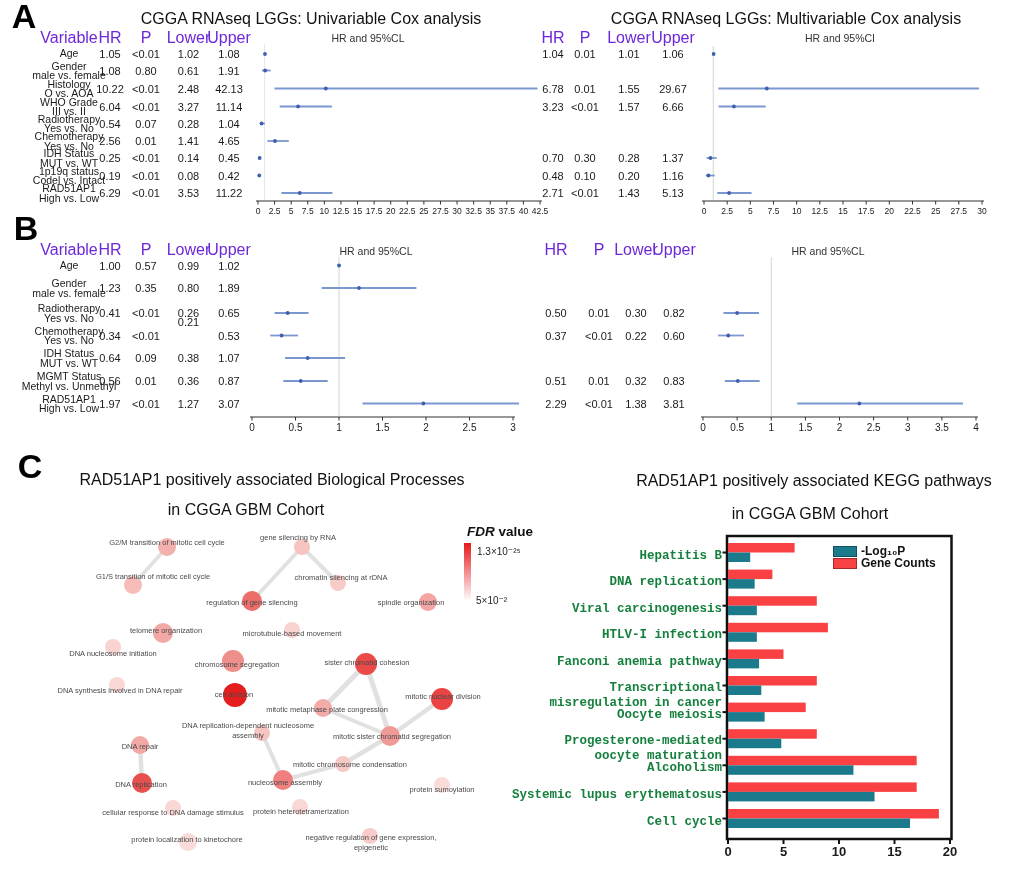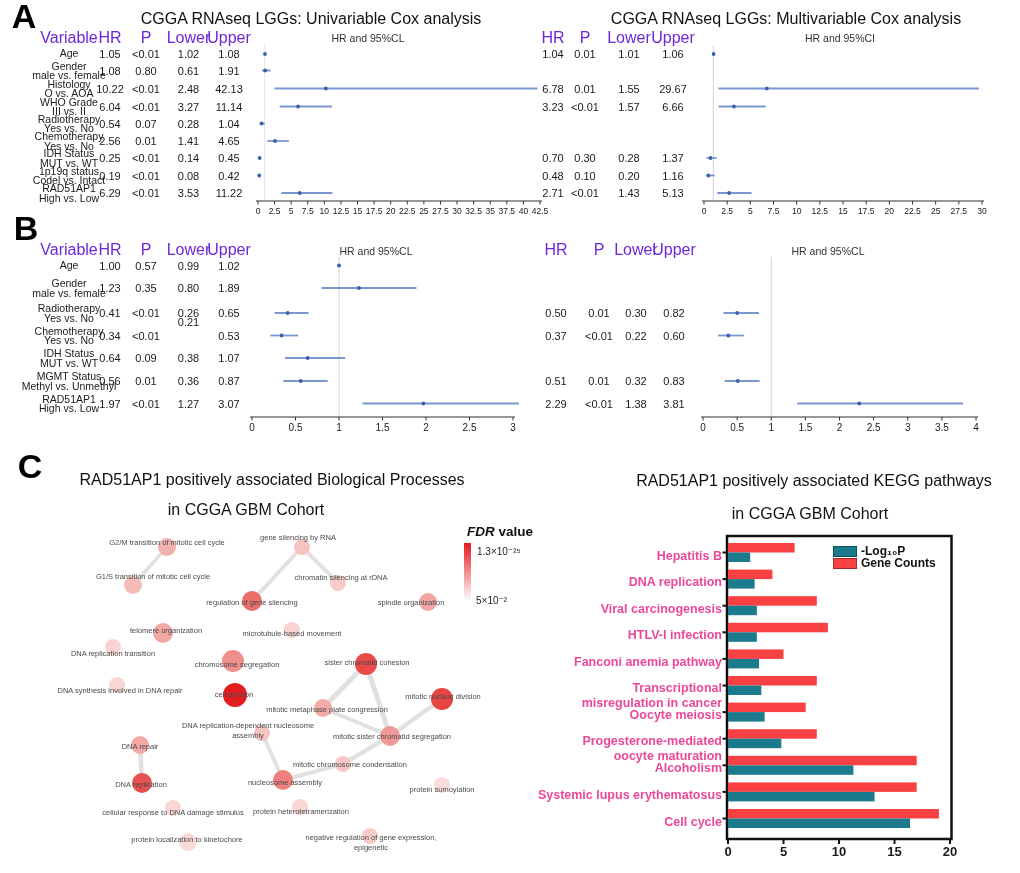--- a/index.html
+++ b/index.html
@@ -16,21 +16,21 @@
   .val{font-size:11px;}
   .tickA{font-size:8.5px;}
   .tickB{font-size:10px;}
   .ctitle{font-size:16px;color:#111;}
   .netlab{font-size:7.5px;line-height:10px;color:#4a4a4a;}
   .fdrtitle{position:absolute;transform:translate(-50%,-50%);font-size:13.5px;font-weight:700;white-space:nowrap;color:#111;}
   .it{font-style:italic;}
   .fdrlab{position:absolute;transform:translateY(-50%);font-size:10px;color:#222;white-space:nowrap;}
   .lgswatch{position:absolute;width:22px;height:9px;border:1px solid rgba(0,0,0,.35);}
   .lglab{position:absolute;transform:translateY(-50%);font-size:12px;font-weight:700;white-space:nowrap;color:#111;}
-  .kcat{position:absolute;transform:translateY(-50%);font-size:12.5px;font-weight:700;white-space:nowrap;text-align:right;color:#ec4899;}
+  .kcat{position:absolute;transform:translateY(-50%);font-size:12.5px;font-weight:700;white-space:nowrap;text-align:right;color:#15803d;font-family:Liberation Mono, monospace;}
   .kticklab{font-size:13px;font-weight:700;}
 </style>
 </head>
 <body>
 
 <div id="stage">
   <svg id="gfx" width="1020" height="873">
       <line x1="264.63529411764705" y1="44" x2="264.63529411764705" y2="200" stroke="#e6e6e6" stroke-width="1"></line>
       <line x1="264.768" y1="54" x2="265.1661176470588" y2="54" stroke="#7b97cf" stroke-width="1.8"></line>
       <circle cx="264.9670588235294" cy="54" r="1.9" fill="#3c5fae"></circle>
@@ -448,21 +448,21 @@
     <div class="t tickB" style="left: 941.875px; top: 426.5px;">3.5</div>
     <div class="t tickB" style="left: 976px; top: 426.5px;">4</div>
     <div class="t netlab" style="left: 167px; top: 543px;">G2/M transition of mitotic cell cycle</div>
     <div class="t netlab" style="left: 298px; top: 538px;">gene silencing by RNA</div>
     <div class="t netlab" style="left: 153px; top: 577px;">G1/S transition of mitotic cell cycle</div>
     <div class="t netlab" style="left: 341px; top: 578px;">chromatin silencing at rDNA</div>
     <div class="t netlab" style="left: 252px; top: 603px;">regulation of gene silencing</div>
     <div class="t netlab" style="left: 411px; top: 603px;">spindle organization</div>
     <div class="t netlab" style="left: 166px; top: 631px;">telomere organization</div>
     <div class="t netlab" style="left: 292px; top: 634px;">microtubule-based movement</div>
-    <div class="t netlab" style="left: 113px; top: 654px;">DNA replication transition</div>
+    <div class="t netlab" style="left: 113px; top: 654px;">DNA nucleosome initiation</div>
     <div class="t netlab" style="left: 237px; top: 665px;">chromosome segregation</div>
     <div class="t netlab" style="left: 367px; top: 663px;">sister chromatid cohesion</div>
     <div class="t netlab" style="left: 120px; top: 691px;">DNA synthesis involved in DNA repair</div>
     <div class="t netlab" style="left: 234px; top: 695px;">cell division</div>
     <div class="t netlab" style="left: 443px; top: 697px;">mitotic nuclear division</div>
     <div class="t netlab" style="left: 327px; top: 710px;">mitotic metaphase plate congression</div>
     <div class="t netlab" style="left: 248px; top: 731px;">DNA replication-dependent nucleosome
 assembly</div>
     <div class="t netlab" style="left: 392px; top: 737px;">mitotic sister chromatid segregation</div>
     <div class="t netlab" style="left: 140px; top: 747px;">DNA repair</div>

